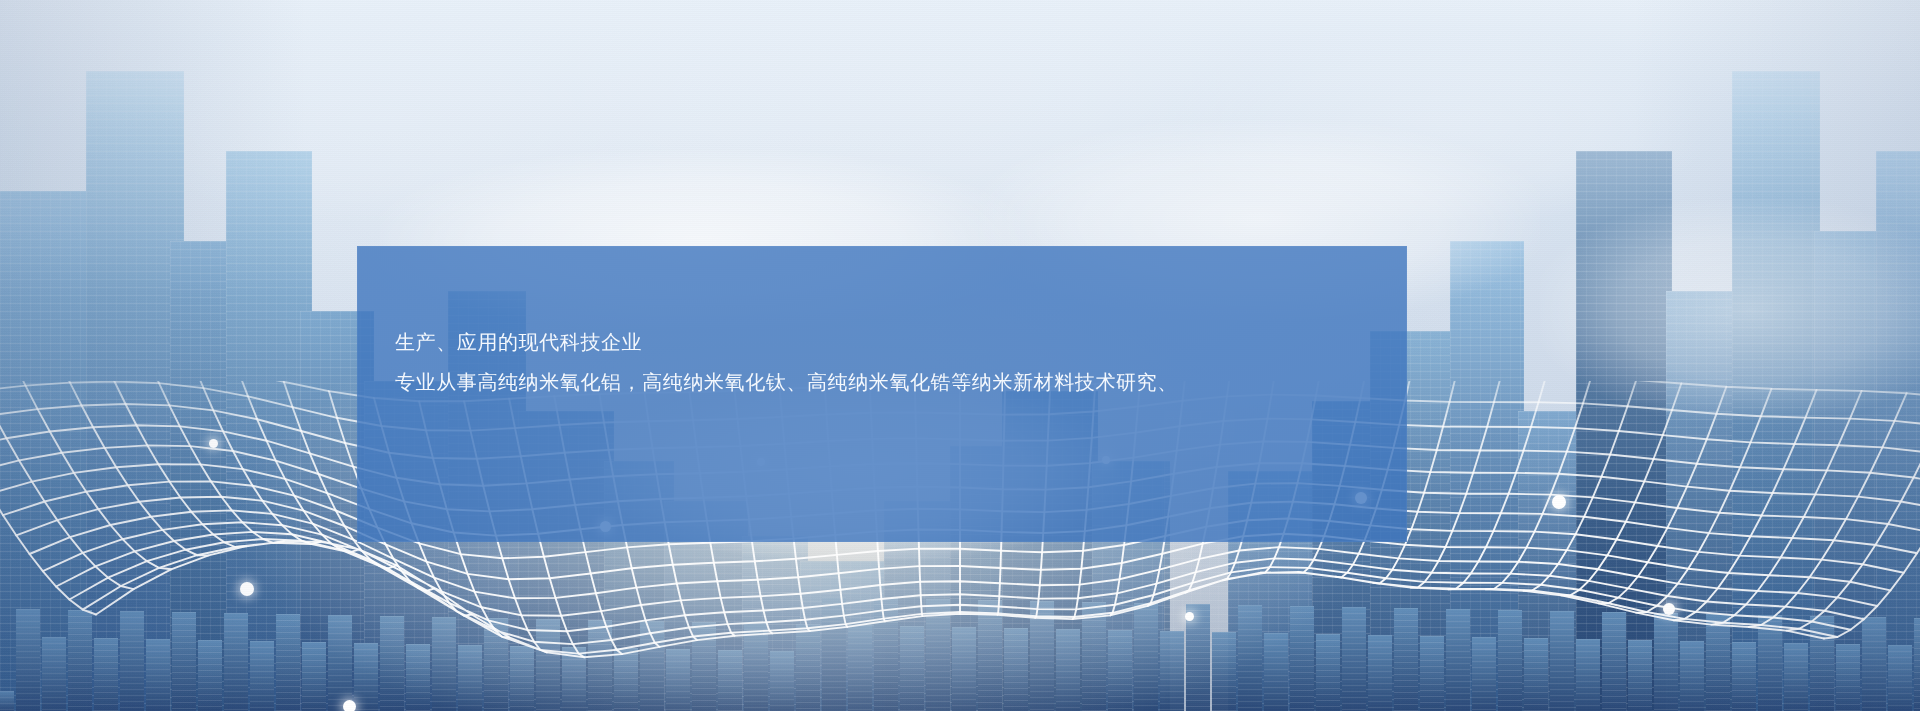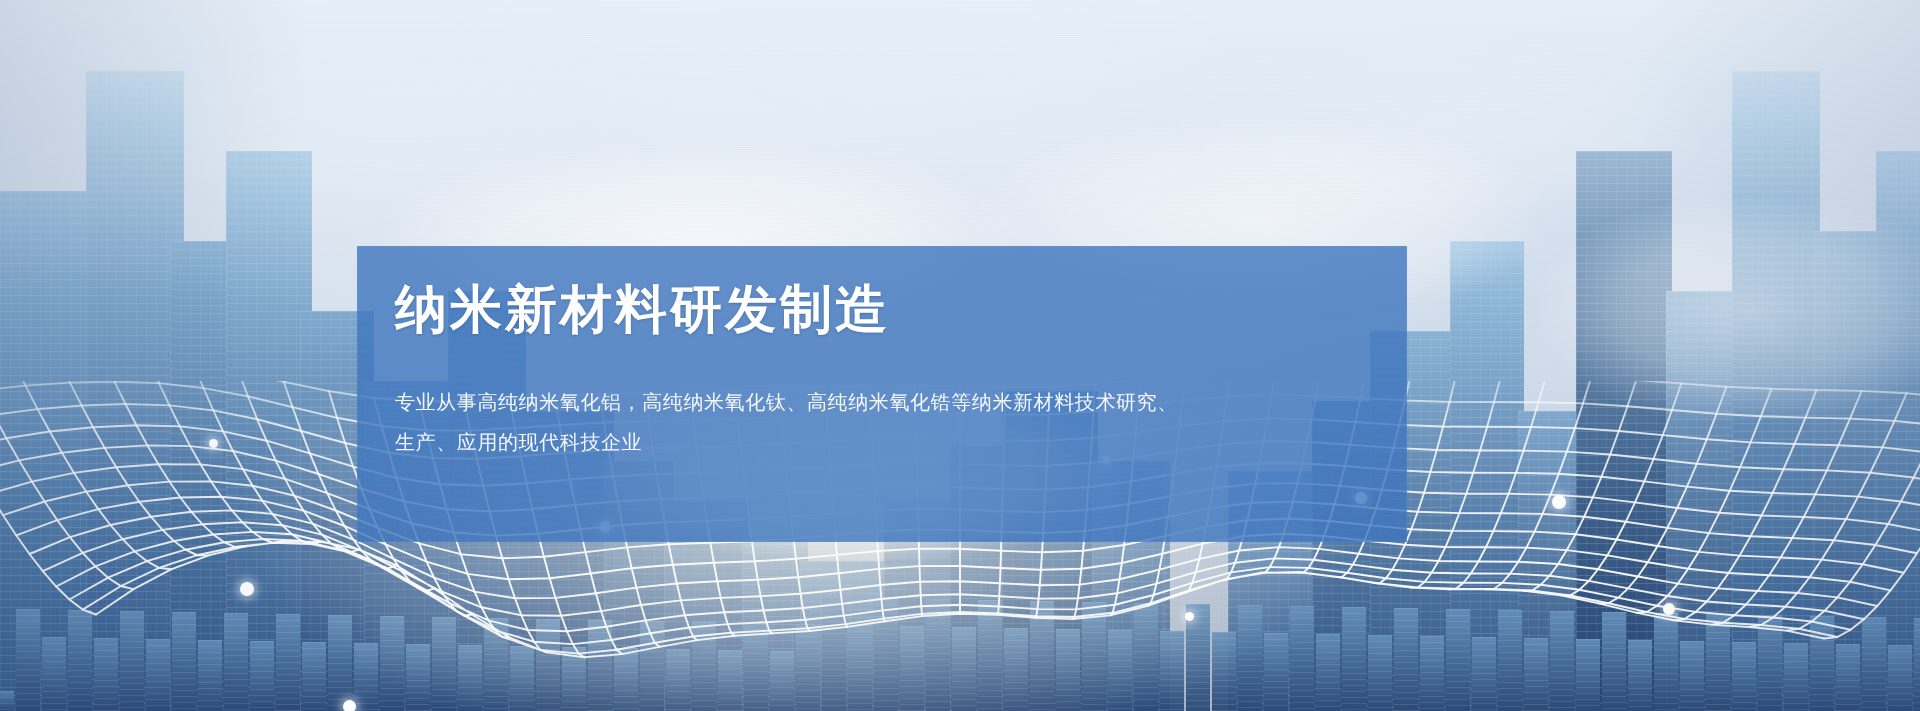--- a/index.html
+++ b/index.html
@@ -276,21 +276,20 @@
   <div class="dot" style="left:1355px;top:492px;width:12px;height:12px;"></div>
   <div class="dot" style="left:1552px;top:495px;width:14px;height:14px;"></div>
   <div class="dot" style="left:1663px;top:603px;width:12px;height:12px;"></div>
   <div class="dot" style="left:1185px;top:612px;width:9px;height:9px;"></div>
 
   <div class="vignette"></div>
   <div class="grain"></div>
 
   <div id="panel">
     <div class="inner">
-      <h1 id="title">纳米新材料研发制造</h1>
       <div id="subtitle">
+        <span class="sline">生产、应用的现代科技企业</span>
         <span class="sline">专业从事高纯纳米氧化铝，高纯纳米氧化钛、高纯纳米氧化锆等纳米新材料技术研究、</span>
-        <span class="sline">生产、应用的现代科技企业</span>
       </div>
     </div>
   </div>
 
 </div>
 
 </body></html>

